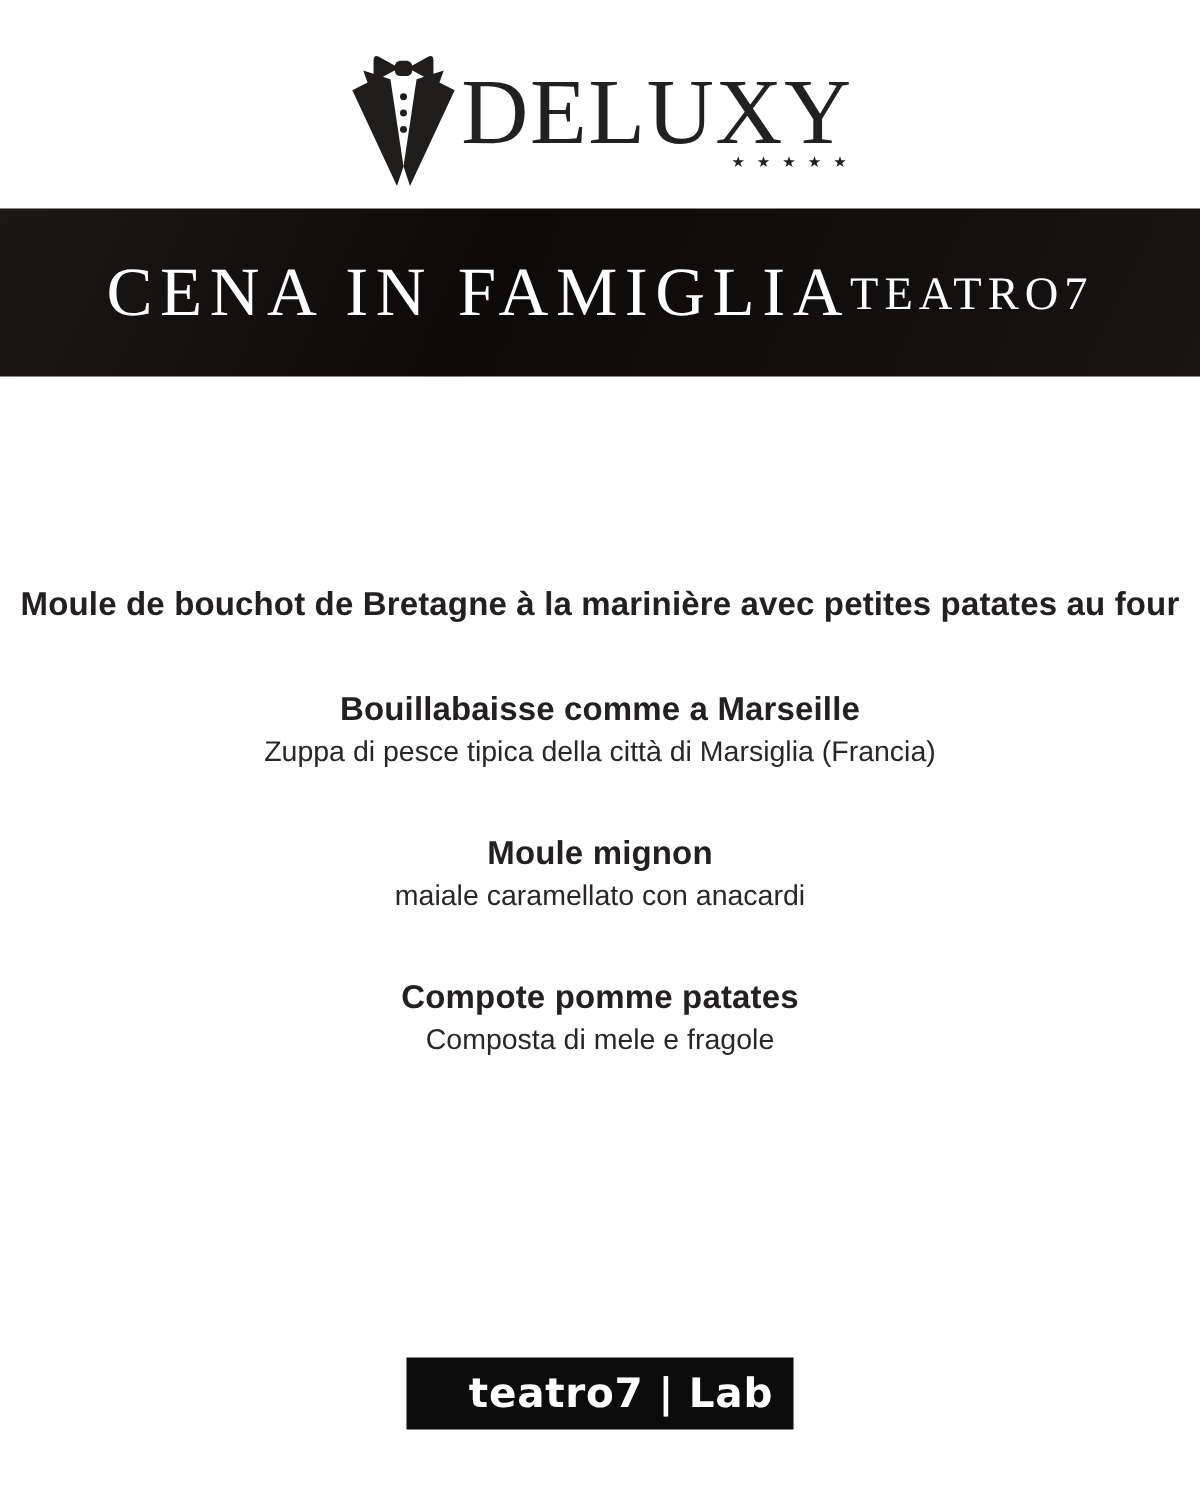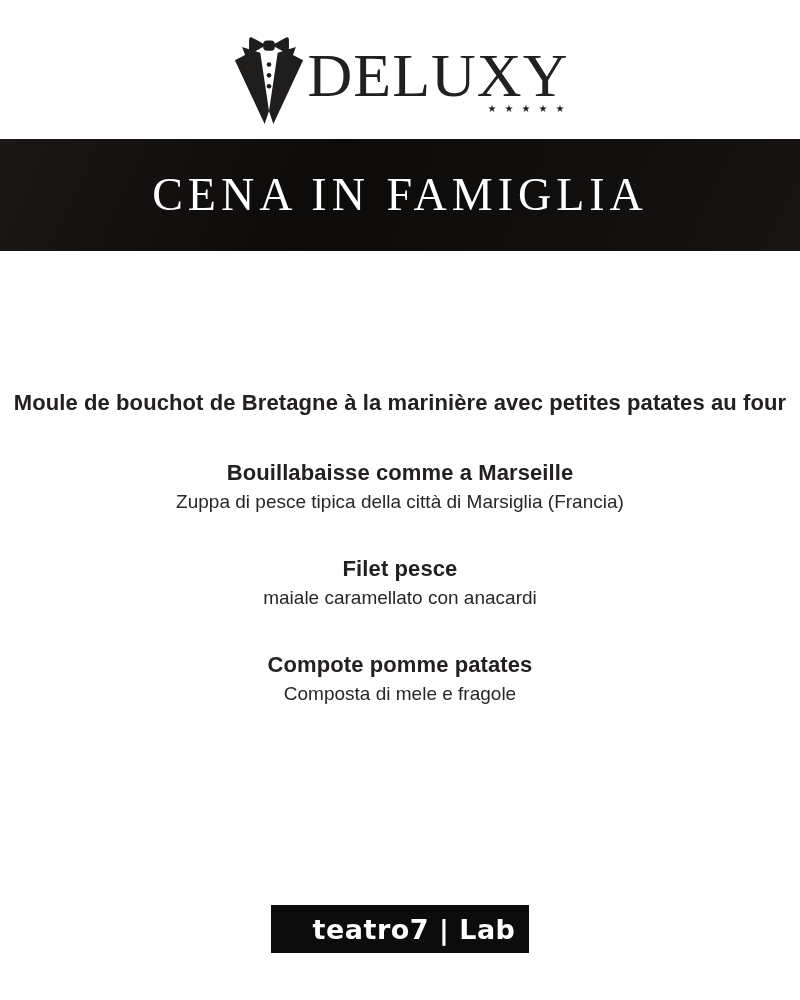--- a/index.html
+++ b/index.html
@@ -140,32 +140,33 @@
       <circle cx="50" cy="72" r="3.2"></circle>
     </svg>
     <div class="wordmark-wrap">
       <div class="wordmark">DELUXY</div>
       <div class="stars">★★★★★</div>
     </div>
   </div>
 
   <div class="banner">
     <div class="banner-title">CENA IN FAMIGLIA</div>
+    <div class="banner-subtitle">TEATRO7</div>
   </div>
 
   <div class="menu">
     <div class="course">
       <div class="course-title">Moule de bouchot de Bretagne à la marinière avec petites patates au four</div>
     </div>
     <div class="course">
       <div class="course-title">Bouillabaisse comme a Marseille</div>
       <div class="course-desc">Zuppa di pesce tipica della città di Marsiglia (Francia)</div>
     </div>
     <div class="course">
-      <div class="course-title">Filet pesce</div>
+      <div class="course-title">Moule mignon</div>
       <div class="course-desc">maiale caramellato con anacardi</div>
     </div>
     <div class="course">
       <div class="course-title">Compote pomme patates</div>
       <div class="course-desc">Composta di mele e fragole</div>
     </div>
   </div>
 
   <div class="footer-badge">teatro7 | Lab</div>
 

